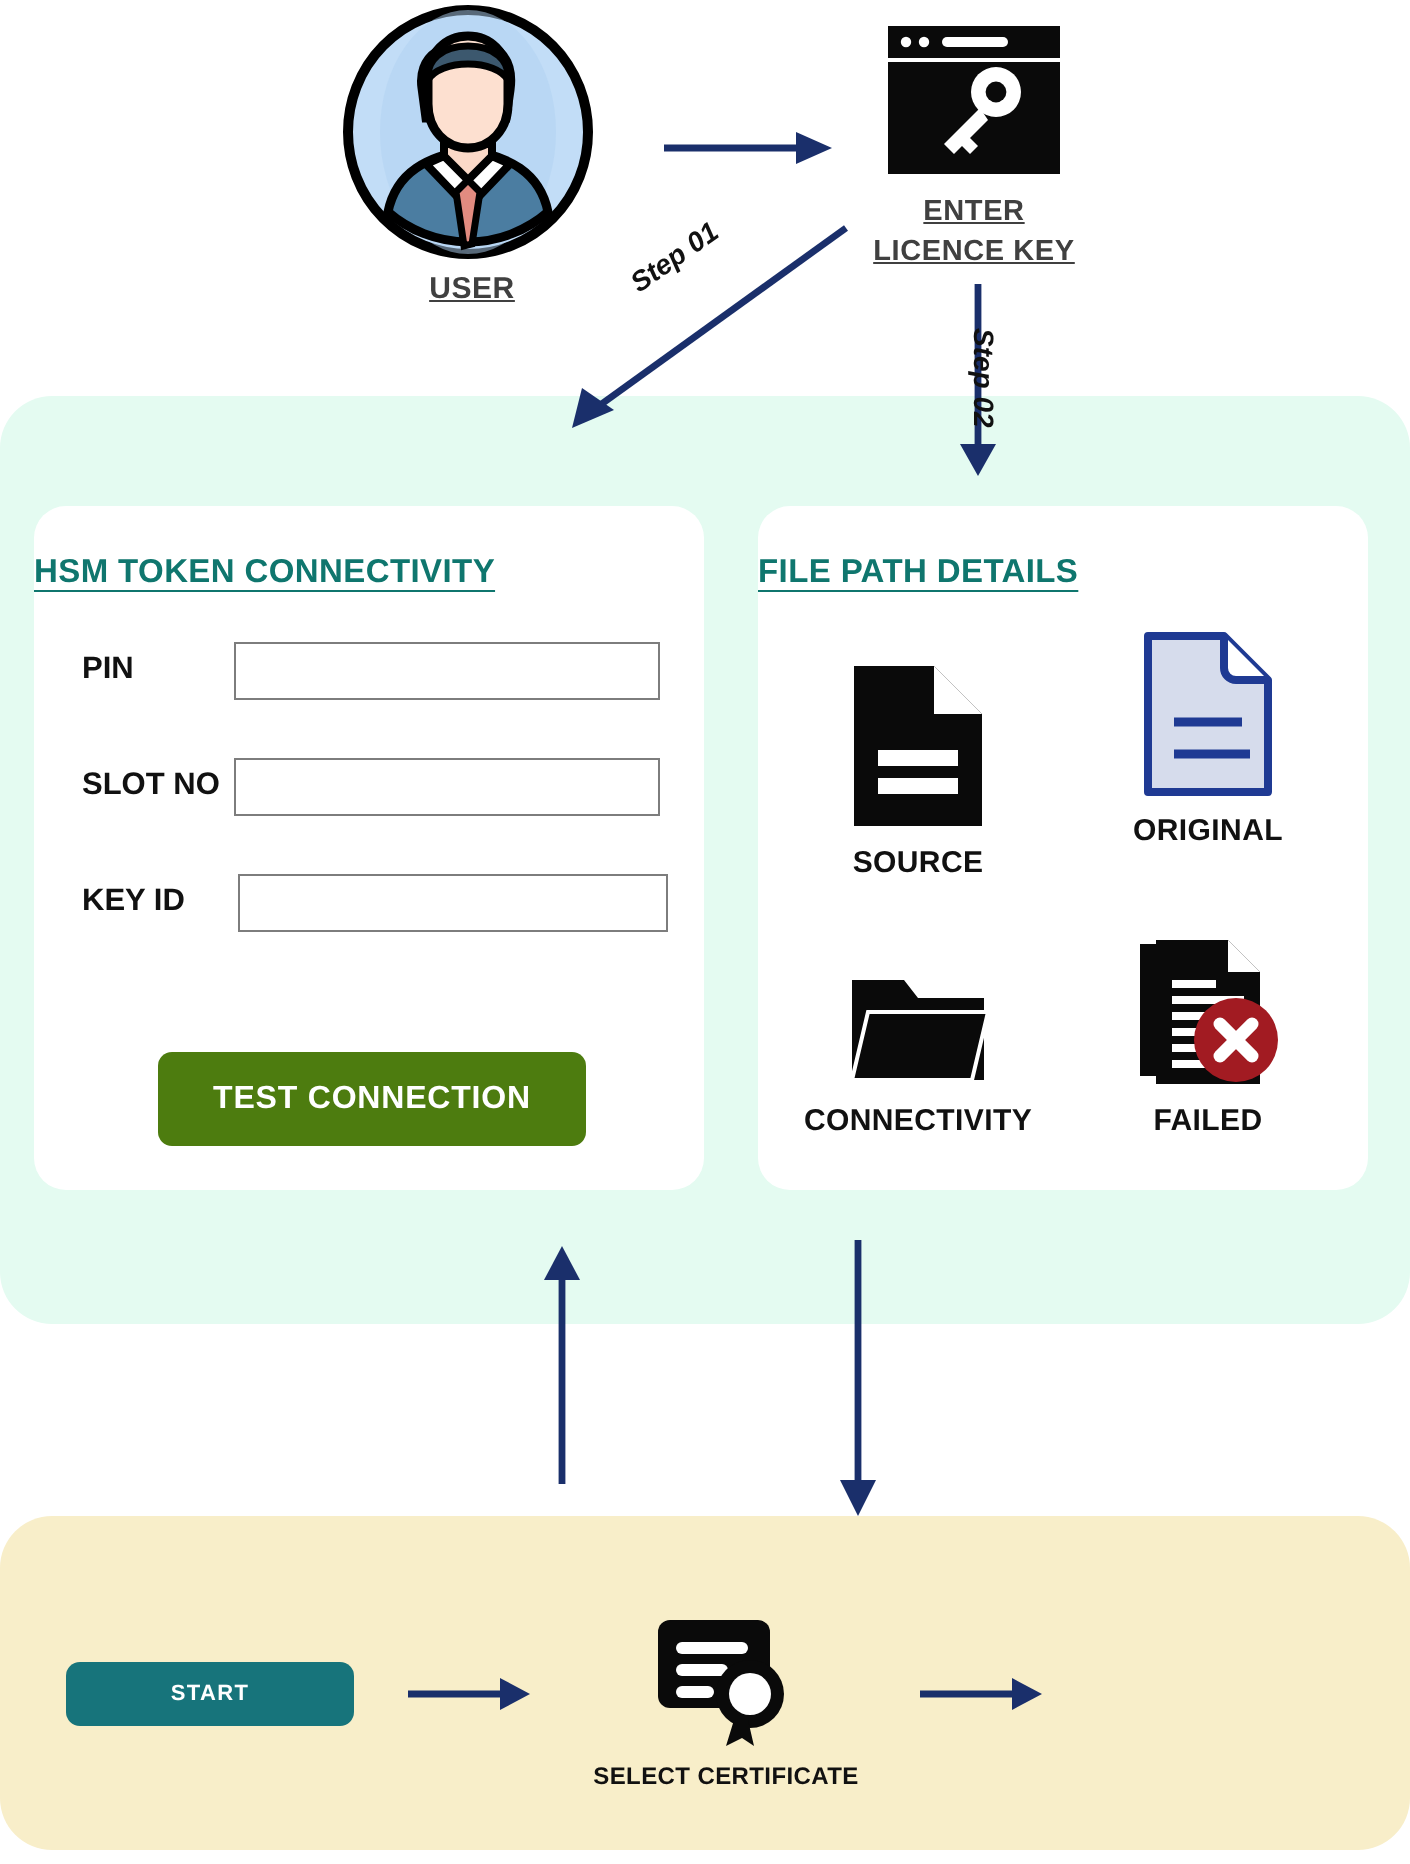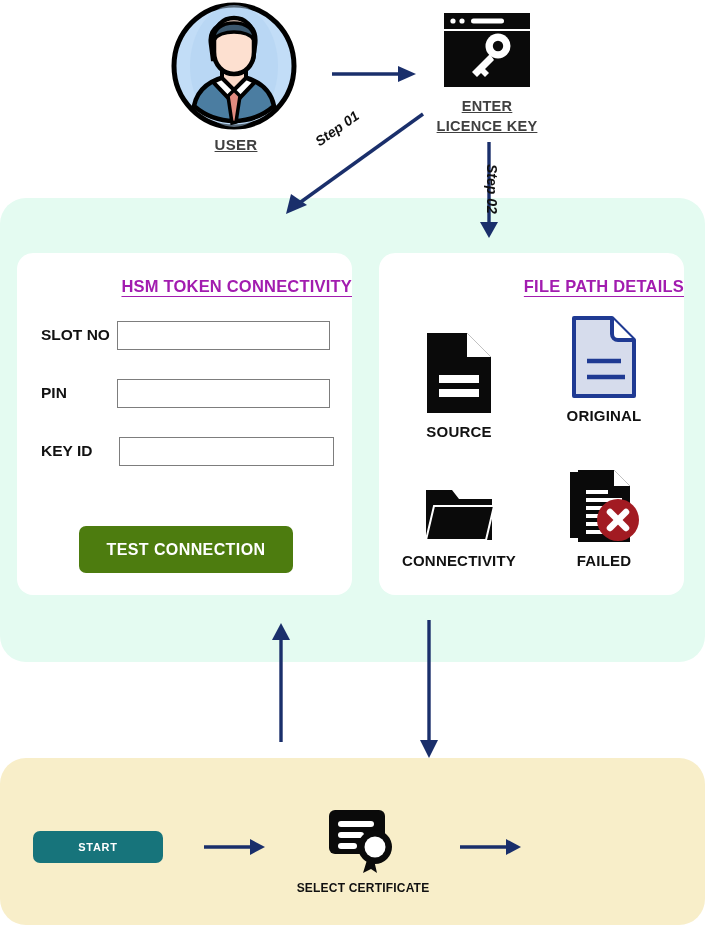--- a/index.html
+++ b/index.html
@@ -47,21 +47,21 @@
   #step02-label{left:500px;top:164px;transform:rotate(90deg);transform-origin:left top;}
 
   
   .card{
     position:absolute;background:#ffffff;border-radius:16px;
   }
   #card-hsm{left:17px;top:253px;width:335px;height:342px;}
   #card-file{left:379px;top:253px;width:305px;height:342px;}
 
   .card-title{
-    text-align:right;font-weight:bold;font-size:16.5px;color:#a21caf;
+    text-align:left;font-weight:bold;font-size:16.5px;color:#0f766e;
     text-decoration:underline;text-underline-offset:4px;
     margin-top:24px;letter-spacing:.2px;
   }
 
   
   .form{margin-top:24px;}
   .frow{display:flex;align-items:center;height:30px;margin-bottom:28px;padding-left:24px;}
   .flabel{font-weight:bold;font-size:15.5px;color:#111;width:76px;flex:0 0 auto;}
   .finput{
     height:29px;border:1px solid #7d7d7d;background:#fff;border-radius:0;
@@ -94,21 +94,21 @@
   
   .ic-arrows{position:absolute;left:258px;top:618px;width:200px;height:145px;}
   .ic-text{
     position:absolute;left:302px;top:668px;width:100px;text-align:center;
     font-style:italic;font-weight:bold;font-size:15px;color:#111;line-height:1.42;
     font-family:"Liberation Sans", sans-serif;
   }
 
   
   .btn-start{
-    position:absolute;left:33px;top:831px;width:130px;height:32px;
+    position:absolute;left:33px;top:831px;width:144px;height:32px;
     background:#17747b;border:none;border-radius:7px;color:#fff;
     font-weight:bold;font-size:11px;letter-spacing:.7px;cursor:pointer;
     font-family:"Liberation Sans", sans-serif;
   }
   .arrow-b1{position:absolute;left:203px;top:836px;width:64px;height:22px;}
   .arrow-b2{position:absolute;left:459px;top:836px;width:64px;height:22px;}
 
   .bcell{position:absolute;text-align:center;}
   #bc-cert{left:293px;top:806px;width:140px;}
   #bc-sign{left:547px;top:798px;width:140px;}
@@ -172,26 +172,26 @@
     <line x1="21" y1="2" x2="21" y2="86" stroke="#1a2f6b" stroke-width="3.4"></line>
     <path d="M12 82h18l-9 16z" fill="#1a2f6b"></path>
   </svg>
   <div class="steplabel" id="step02-label">Step 02</div>
 
   <div class="card" id="card-hsm">
     <div class="card-title"> HSM TOKEN CONNECTIVITY </div>
 
     <div class="form">
       <div class="frow">
+        <div class="flabel">PIN</div>
+        <input class="finput" id="in-pin" type="text" placeholder="" style="">
+      </div>
+      <div class="frow">
         <div class="flabel">SLOT NO</div>
         <input class="finput" id="in-slot" type="text" placeholder="" style="">
-      </div>
-      <div class="frow">
-        <div class="flabel">PIN</div>
-        <input class="finput" id="in-pin" type="text" placeholder="" style="">
       </div>
       <div class="frow" id="row-key">
         <div class="flabel">KEY ID</div>
         <input class="finput" id="in-key" type="text" placeholder="" style="">
       </div>
     </div>
 
     <button class="btn-test">TEST CONNECTION</button>
   </div>
 

